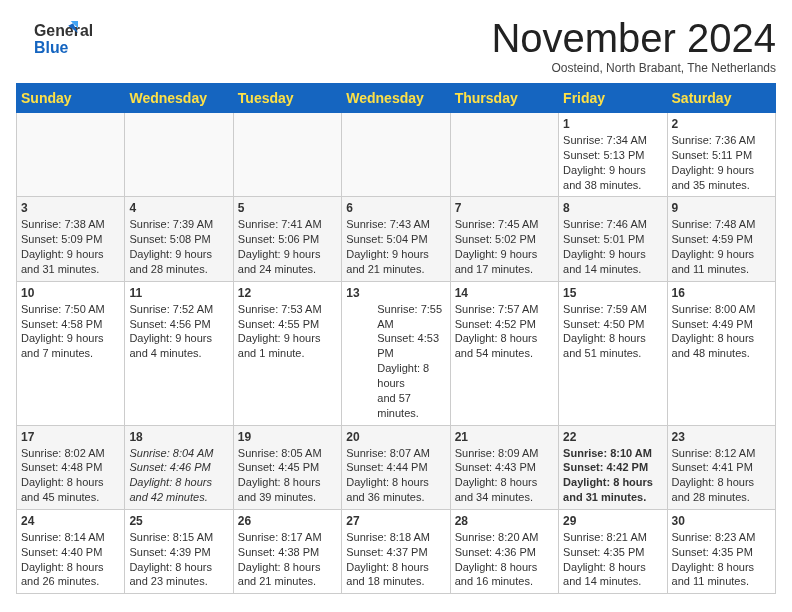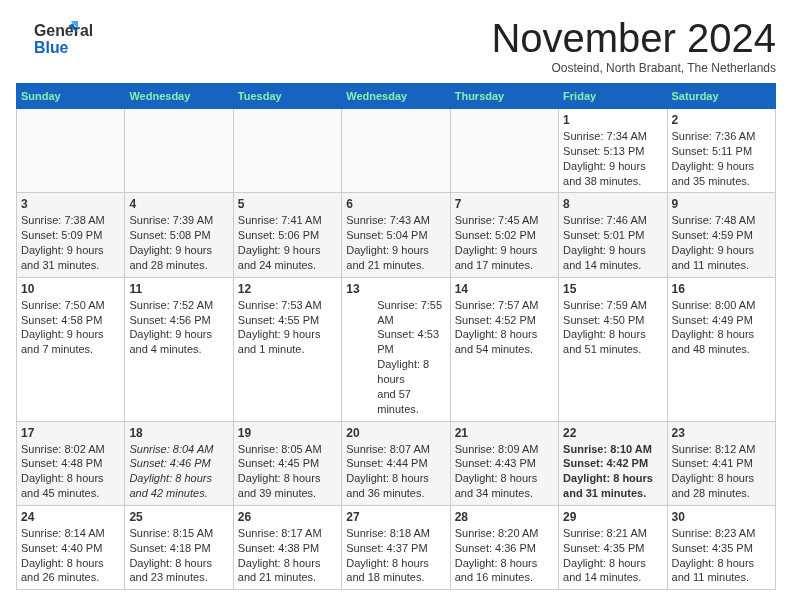--- a/index.html
+++ b/index.html
@@ -37,22 +37,22 @@
       font-size: 12px;
       color: #444;
     }
     table {
       width: 100%;
       border-collapse: collapse;
       table-layout: fixed;
     }
     thead th {
       background: #1565C0;
-      color: #86efac;
-      font-size: 11px;
+      color: #fde047;
+      font-size: 14px;
       font-weight: bold;
       padding: 6px 4px;
       text-align: left;
       border: 1px solid #1565C0;
     }
     td {
       vertical-align: top;
       border: 1px solid #ccc;
       padding: 4px 4px;
       font-size: 10px;
@@ -290,21 +290,21 @@
         <td>
           <div class="day-number">24</div>
           <div class="day-info" style="white-space: pre-line;">Sunrise: 8:14 AM
 Sunset: 4:40 PM
 Daylight: 8 hours
 and 26 minutes.</div>
         </td>
         <td>
           <div class="day-number">25</div>
           <div class="day-info" style="white-space: pre-line;">Sunrise: 8:15 AM
-Sunset: 4:18 PM
+Sunset: 4:39 PM
 Daylight: 8 hours
 and 23 minutes.</div>
         </td>
         <td>
           <div class="day-number">26</div>
           <div class="day-info" style="white-space: pre-line;">Sunrise: 8:17 AM
 Sunset: 4:38 PM
 Daylight: 8 hours
 and 21 minutes.</div>
         </td>

